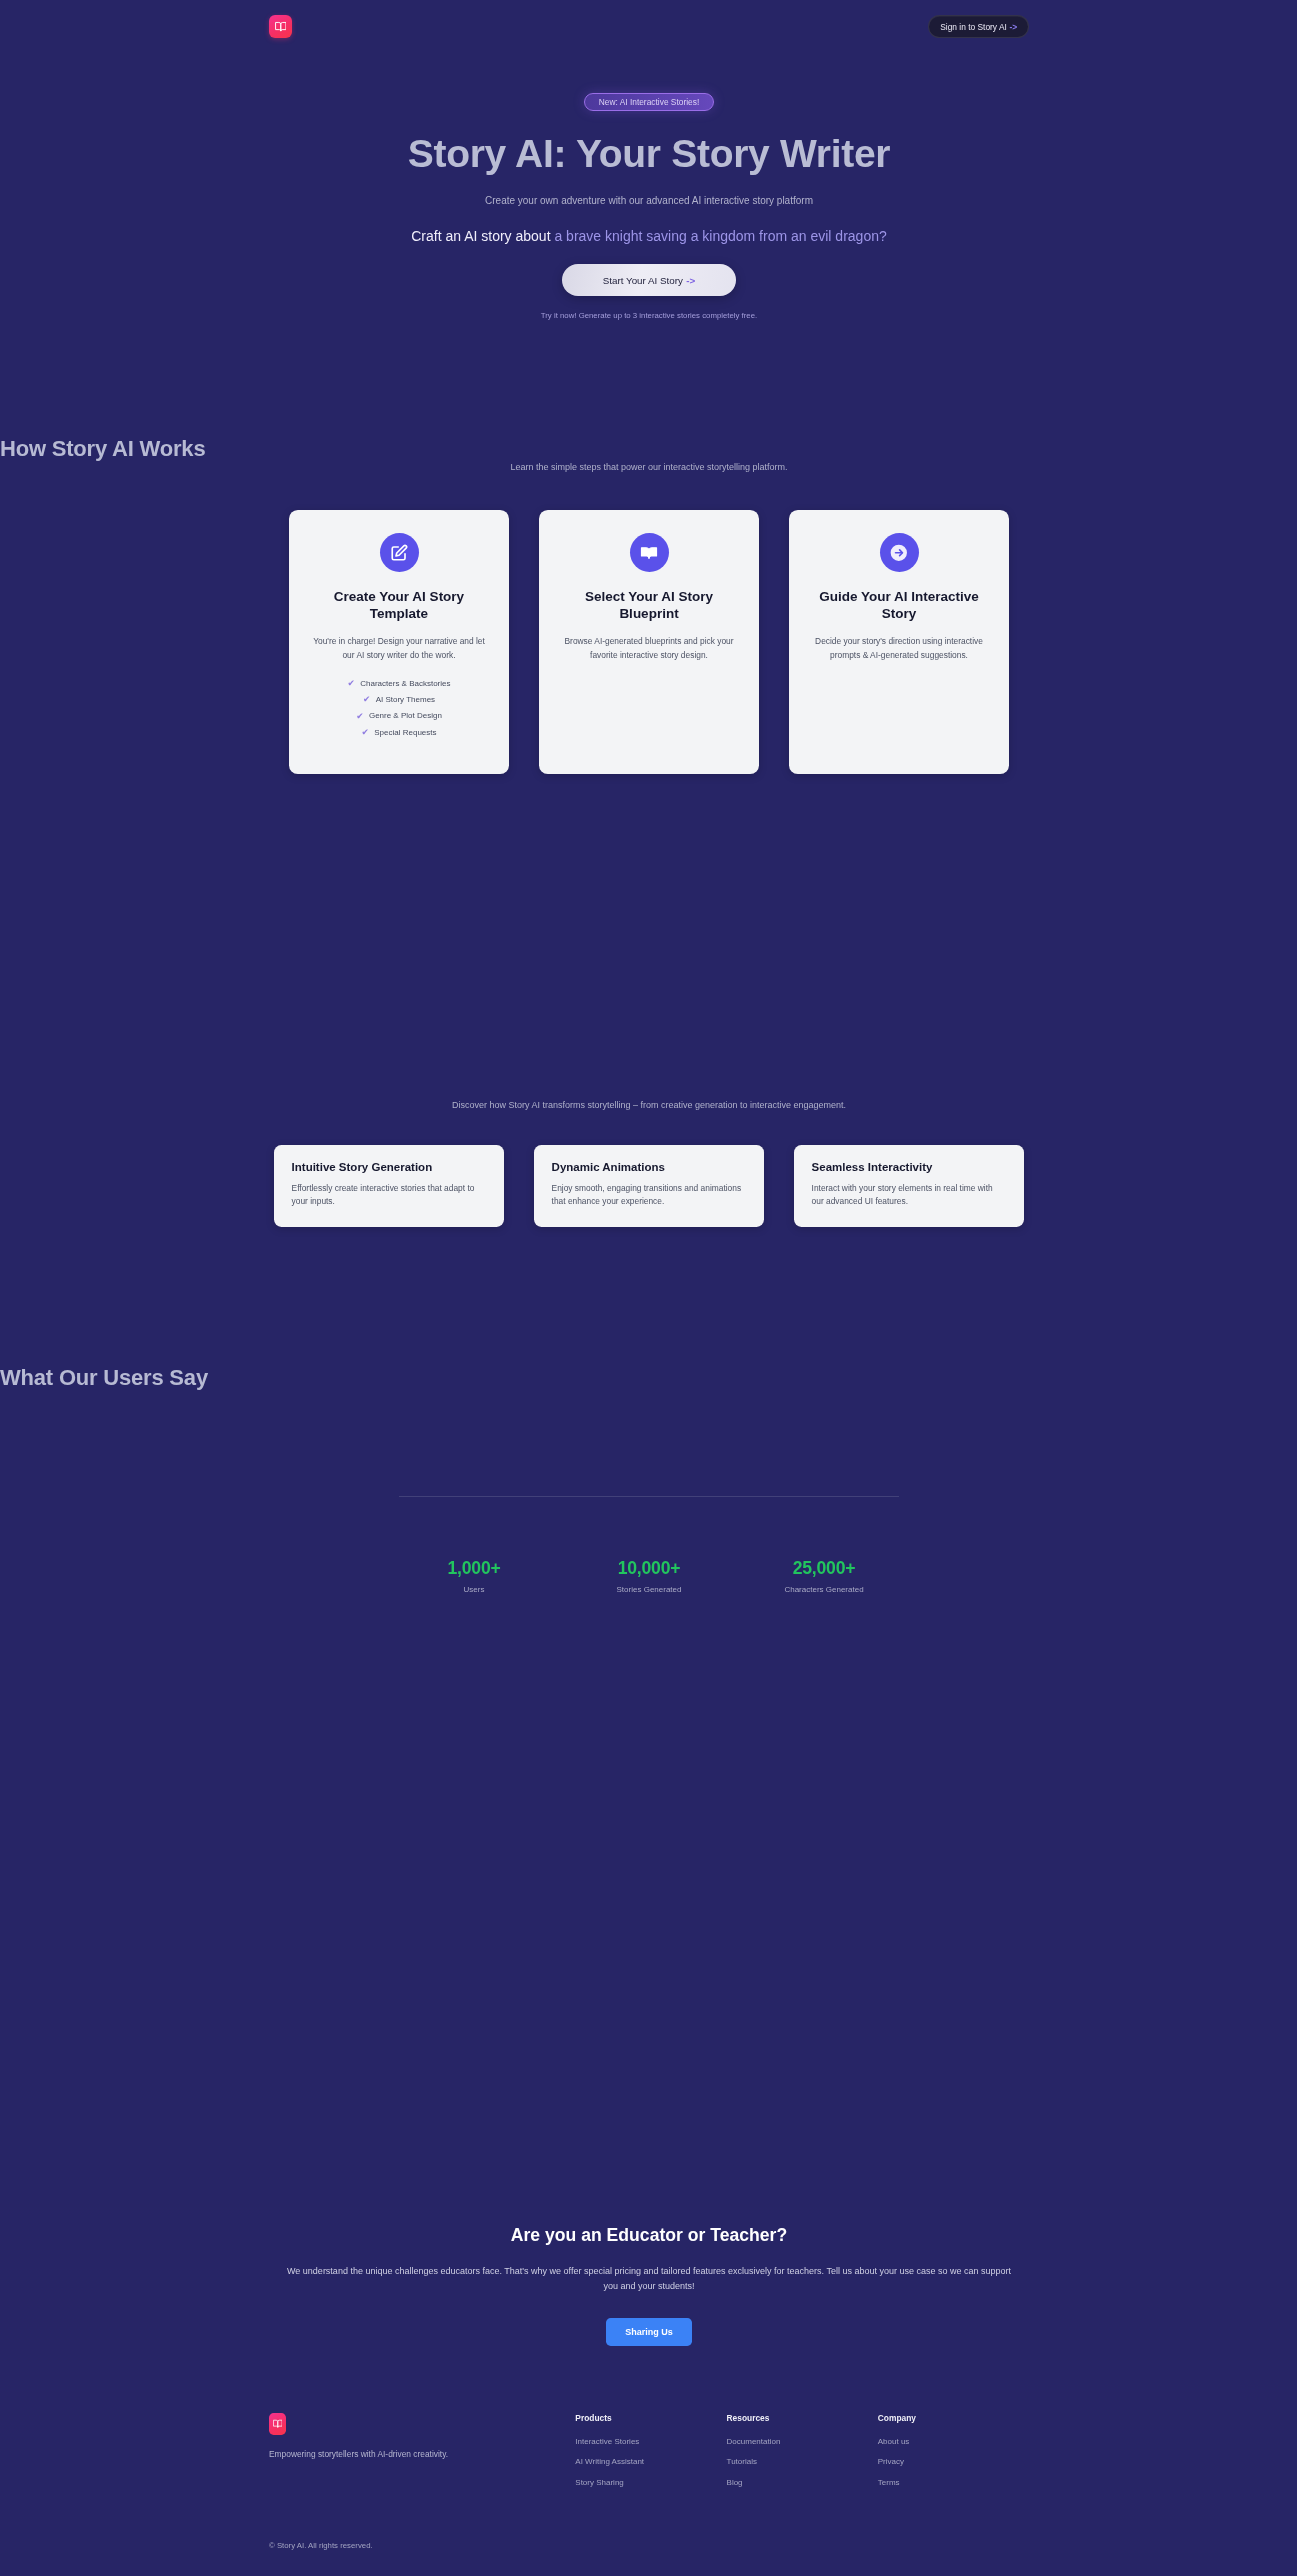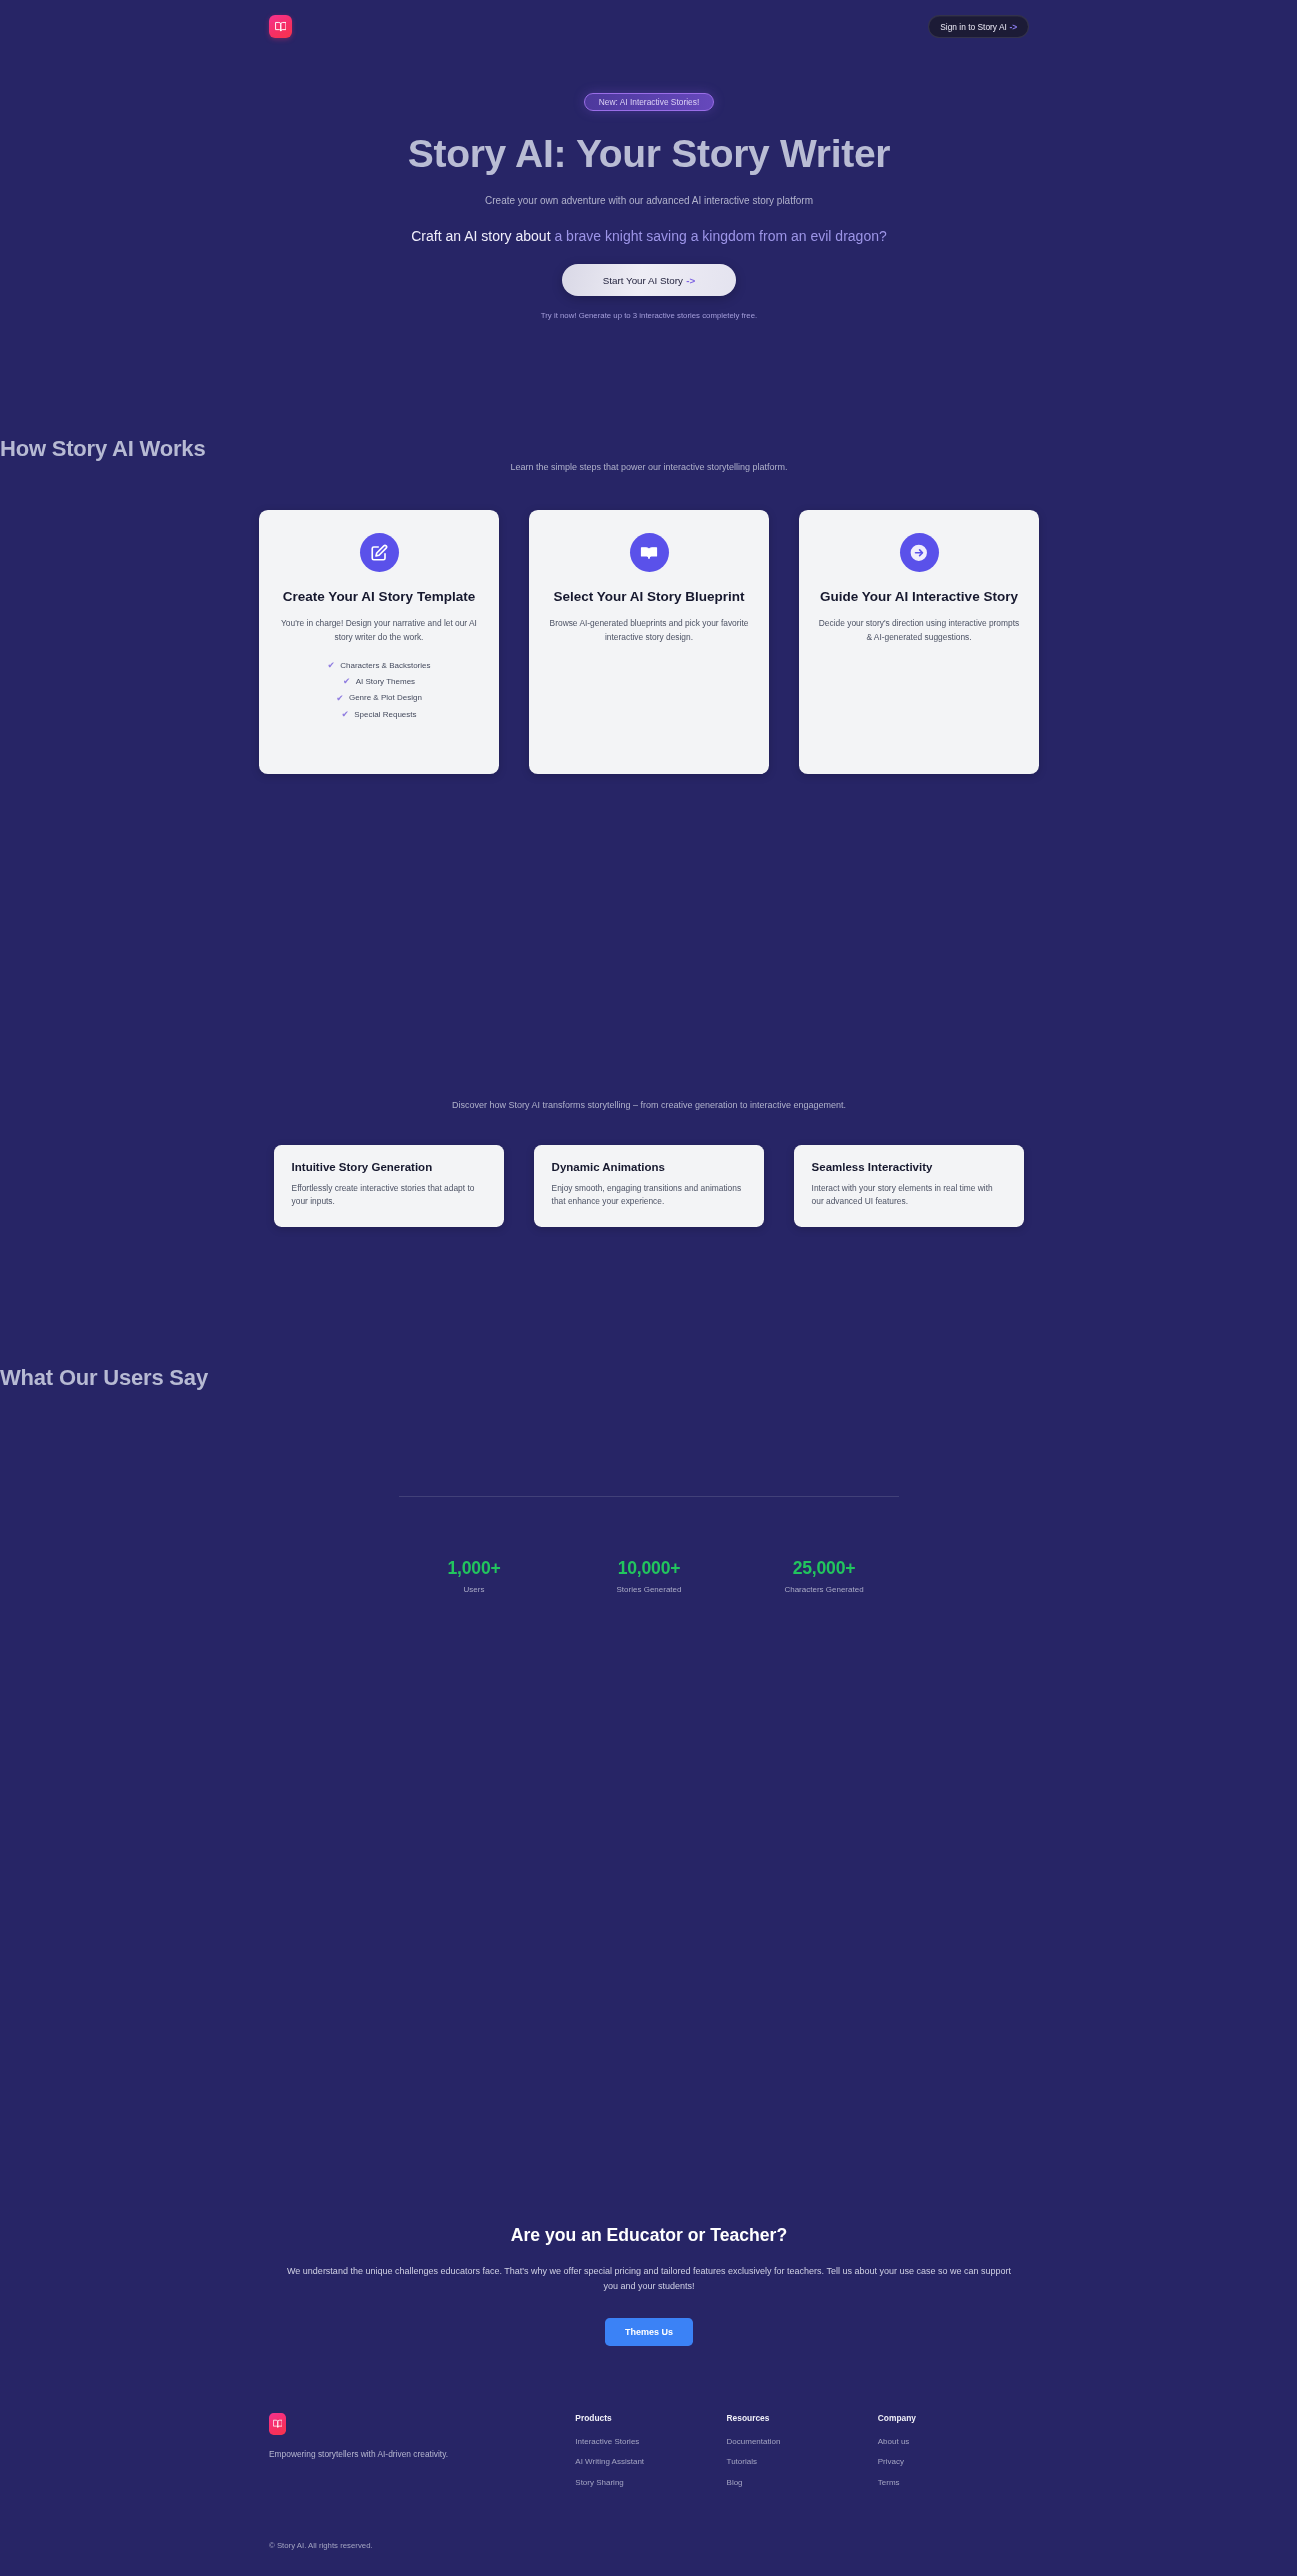--- a/index.html
+++ b/index.html
@@ -71,21 +71,21 @@
   .sec-title { text-align: left; font-size: 22px; font-weight: 700; color: #b7bad3; letter-spacing: -0.2px; }
   .sec-sub { text-align: center; font-size: 9px; color: #b0b2cb; }
 
   
   .how-section { position: absolute; top: 436px; left: 0; width: 1298px; }
   .how-cards {
     display: flex; justify-content: center; gap: 30px;
     margin-top: 38px;
   }
   .how-card {
-    width: 240px; background: #f3f4f6; border-radius: 8.8px;
+    width: 220px; background: #f3f4f6; border-radius: 8.8px;
     padding: 23px 17.6px 20px 17.6px; text-align: center;
     box-shadow: 0 2px 8px rgba(0,0,0,.18);
     display: flex; flex-direction: column; align-items: center;
   }
   .how-card.tall { min-height: 264px; }
   .how-card.short { min-height: 264px; }
   .icon-circle {
     width: 39px; height: 39px; border-radius: 50%;
     background: #5a51ea; display: flex; align-items: center; justify-content: center;
     margin-bottom: 15.5px;
@@ -275,21 +275,21 @@
       <div class="stat">
         <div class="stat-val">25,000+</div>
         <div class="stat-lbl">Characters Generated</div>
       </div>
     </div>
   </div>
 
   <div class="edu-section">
     <h2 class="edu-title">Are you an Educator or Teacher?</h2>
     <p class="edu-body">We understand the unique challenges educators face. That's why we offer special pricing and tailored features exclusively for teachers. Tell us about your use case so we can support you and your students!</p>
-    <button class="contact-btn">Themes Us</button>
+    <button class="contact-btn">Sharing Us</button>
   </div>
 
   <div class="footer">
     <div class="footer-top">
       <div class="footer-brand">
         <div class="footer-logo">
           <svg width="9.5" height="9.5" viewBox="0 0 24 24" fill="none" stroke="#ffffff" stroke-width="2" stroke-linecap="round" stroke-linejoin="round">
             <path d="M2 3h6a4 4 0 0 1 4 4v14a3 3 0 0 0-3-3H2z"></path>
             <path d="M22 3h-6a4 4 0 0 0-4 4v14a3 3 0 0 1 3-3h7z"></path>
           </svg>

